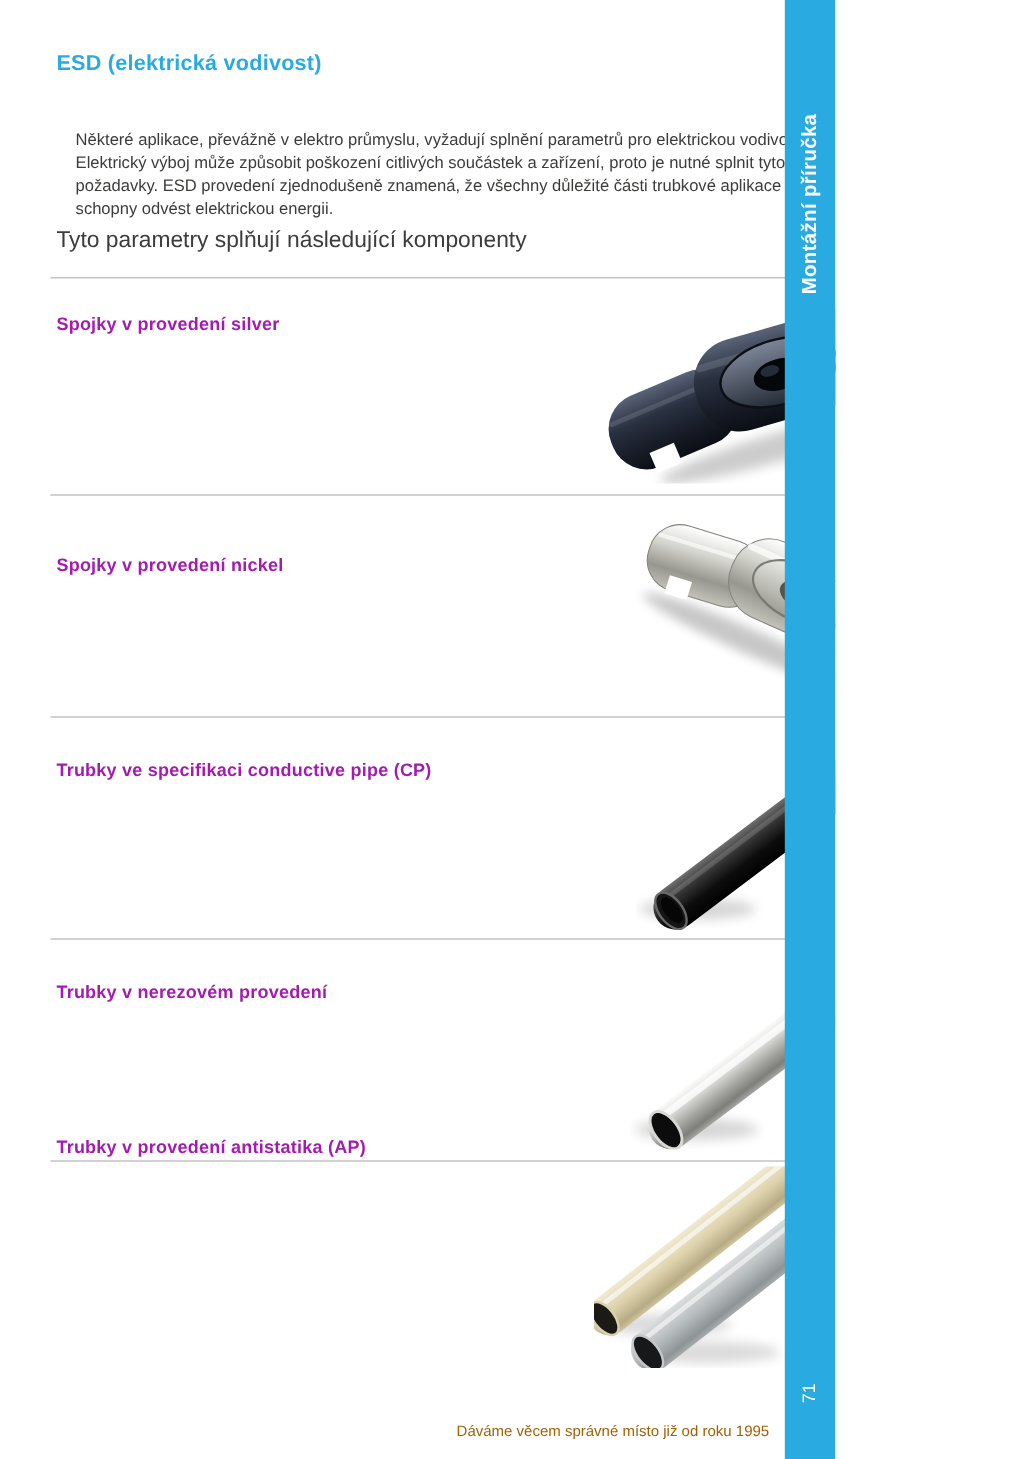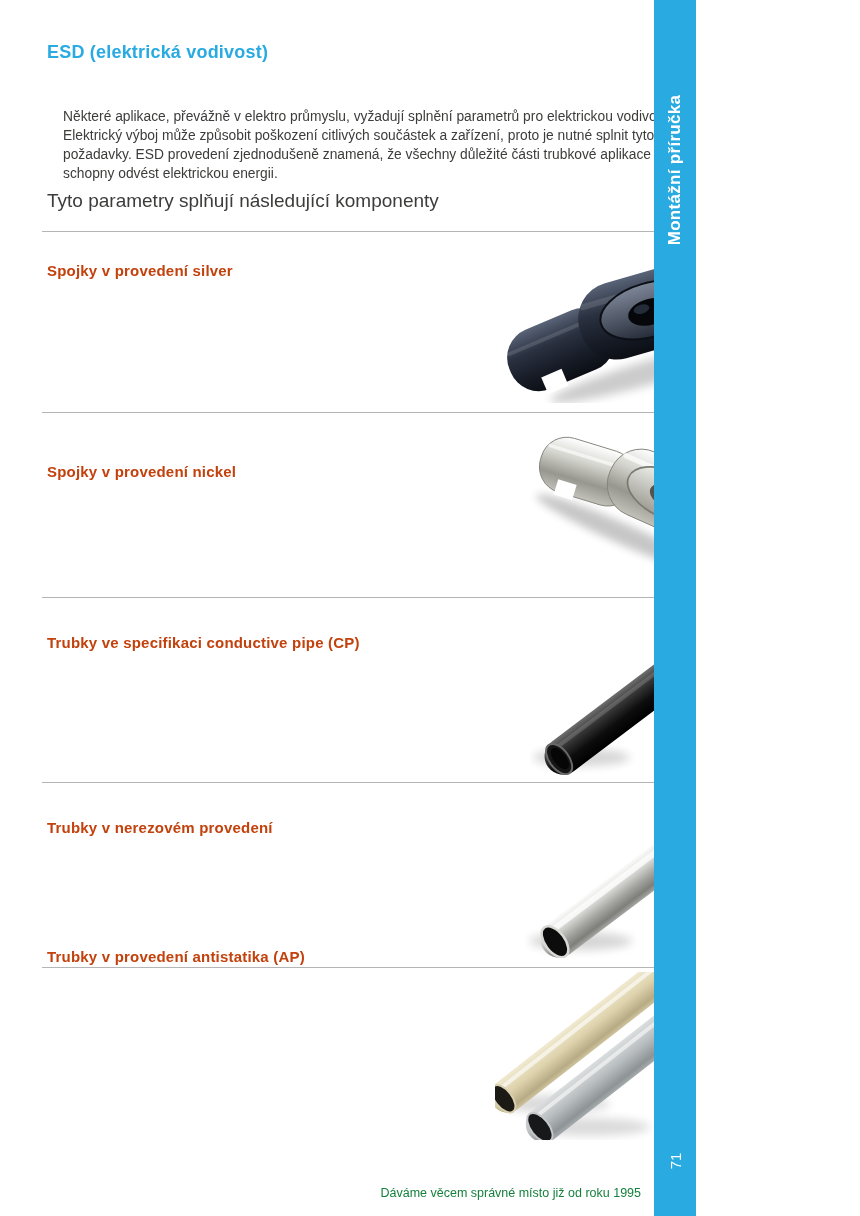--- a/index.html
+++ b/index.html
@@ -20,36 +20,36 @@
     font-size:19px; color:#3c3c3b; font-weight:normal;
   }
   .esd-box {
     position:absolute; left:706px; top:96px; width:70px; height:66px;
   }
   .divider {
     position:absolute; left:42px; width:731px; height:1px; background:#b5b5b5;
   }
   .sec-h {
     position:absolute; left:47px; margin:0;
-    font-size:15px; font-weight:bold; color:#c2410c; letter-spacing:0.2px;
+    font-size:15px; font-weight:bold; color:#a21caf; letter-spacing:0.2px;
   }
   .img-box { position:absolute; }
   .img-box svg { display:block; width:100%; height:100%; }
   .sidebar {
     position:absolute; right:0; top:0; width:42px; height:1216px; background:#29ABE2;
   }
   .v-text {
     position:absolute; left:21px; white-space:nowrap; color:#ffffff;
     transform:translate(-50%,-50%) rotate(-90deg);
   }
   .sidebar-title { top:170px; font-size:17px; font-weight:bold; letter-spacing:0.3px; }
   .page-num { top:1161px; font-size:15px; font-weight:normal; }
   .footer-slogan {
     position:absolute; right:55px; top:1186px; margin:0;
-    font-size:12.5px; color:#15803d;
+    font-size:12.5px; color:#a16207;
   }
 </style>
 </head>
 <body>
 
 <div class="page">
 
   <h1 class="page-title">ESD (elektrická vodivost)</h1>
 
   <p class="intro">Některé aplikace, převážně v elektro průmyslu, vyžadují splnění parametrů pro elektrickou vodivost. Elektrický výboj může způsobit poškození citlivých součástek a zařízení, proto je nutné splnit tyto požadavky. ESD provedení zjednodušeně znamená, že všechny důležité části trubkové aplikace jsou schopny odvést elektrickou energii.</p>

